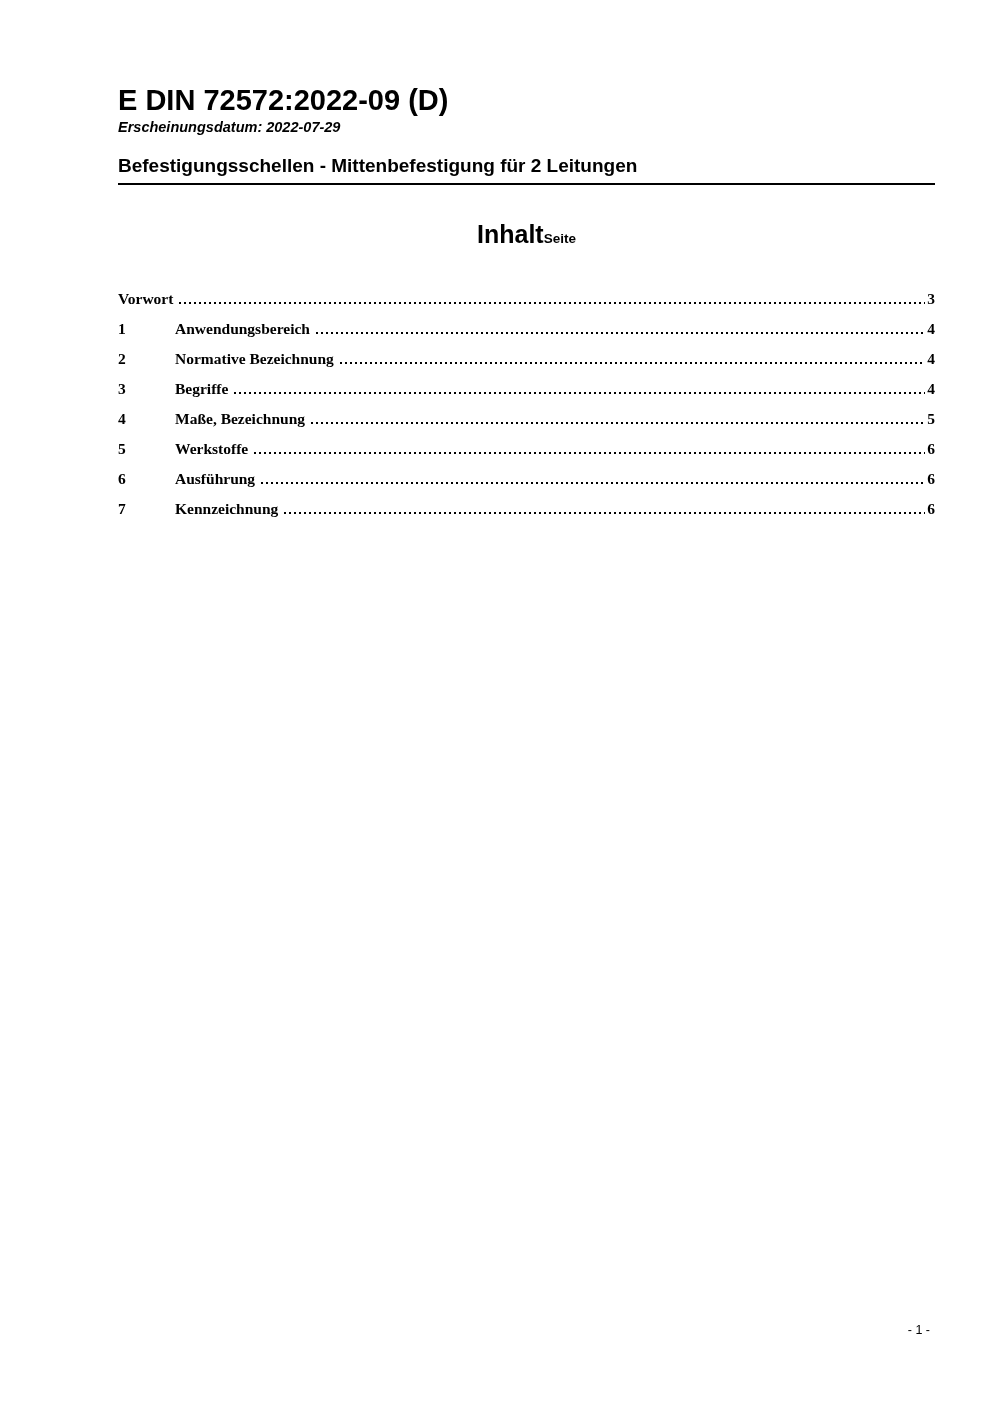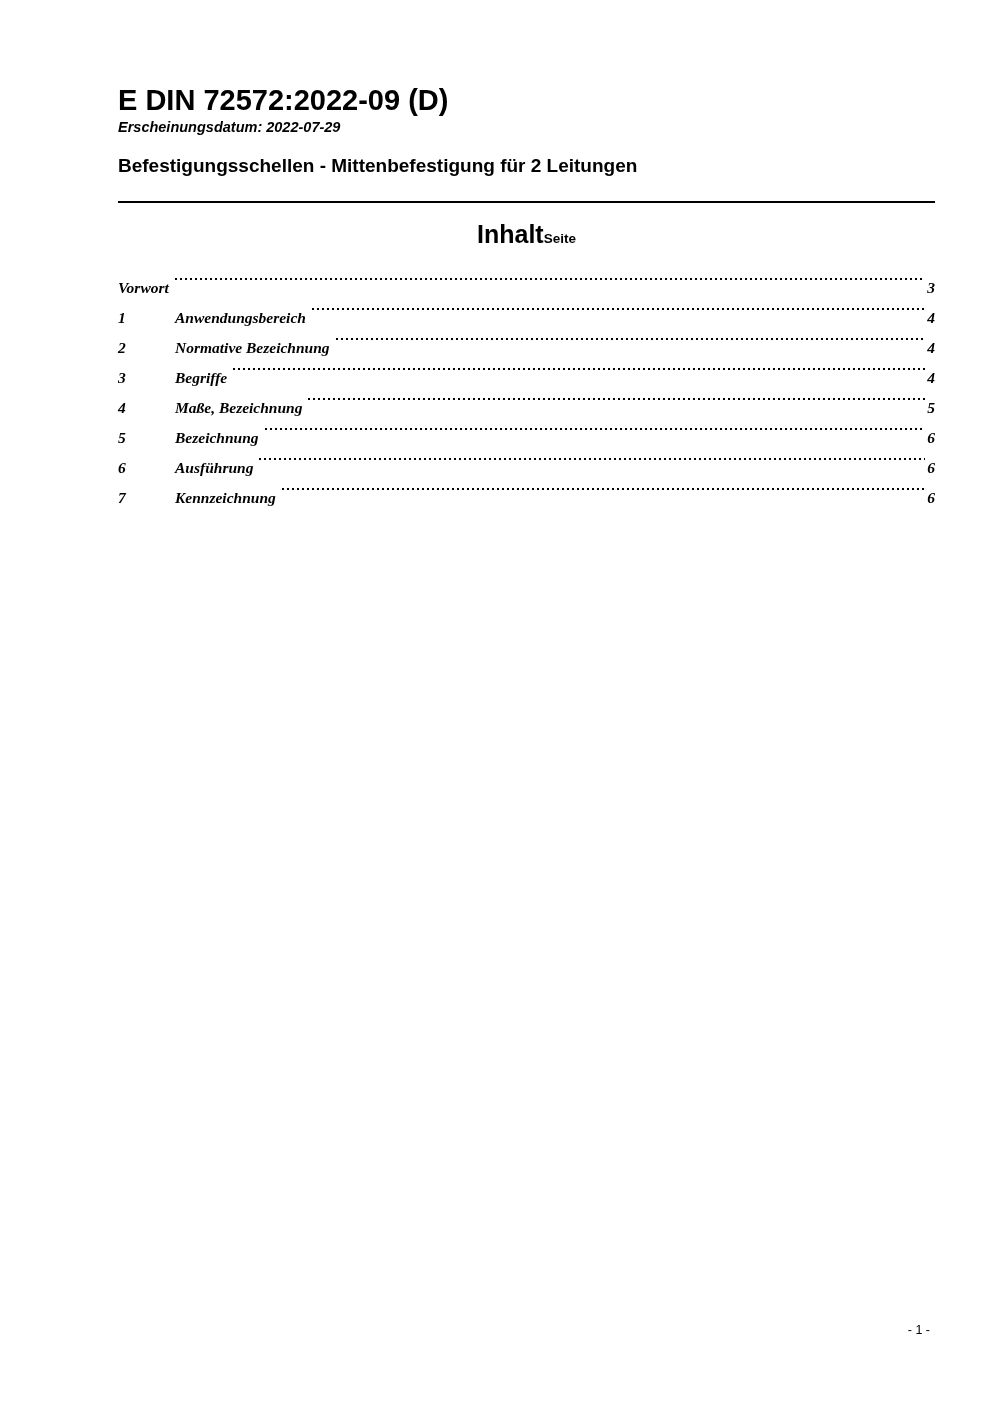--- a/index.html
+++ b/index.html
@@ -43,21 +43,21 @@
     font-style: italic;
   }
   .doc-subtitle {
     position: absolute;
     left: 0;
     top: 155px;
     width: 100%;
     font-size: 19px;
     font-weight: bold;
     line-height: 22px;
-    padding-bottom: 24px;
+    padding-bottom: 6px;
     border-bottom: 2px solid #000000;
     white-space: nowrap;
   }
   .toc-header {
     position: absolute;
     left: 0;
     top: 219px;
     width: 100%;
     display: flex;
     justify-content: center;
@@ -76,23 +76,22 @@
     position: absolute;
     left: 0;
     top: 278px;
     width: 100%;
     font-family: "Liberation Serif", serif;
     font-weight: bold;
     font-size: 15.5px;
   }
   .toc-row {
     display: flex;
-    align-items: flex-start;
+    align-items: flex-end;
     height: 30px;
-    font-style: italic;
   }
   .toc-row .num {
     flex: 0 0 57px;
     line-height: 19px;
   }
   .toc-row .title {
     line-height: 19px;
     white-space: nowrap;
   }
   .toc-row .leader {
@@ -164,21 +163,21 @@
 
   <div class="toc-row">
     <span class="num">4</span>
     <span class="title">Maße, Bezeichnung</span>
     <span class="leader"></span>
     <span class="pagenum">5</span>
   </div>
 
   <div class="toc-row">
     <span class="num">5</span>
-    <span class="title">Bezeichnung</span>
+    <span class="title">Werkstoffe</span>
     <span class="leader"></span>
     <span class="pagenum">6</span>
   </div>
 
   <div class="toc-row">
     <span class="num">6</span>
     <span class="title">Ausführung</span>
     <span class="leader"></span>
     <span class="pagenum">6</span>
   </div>

